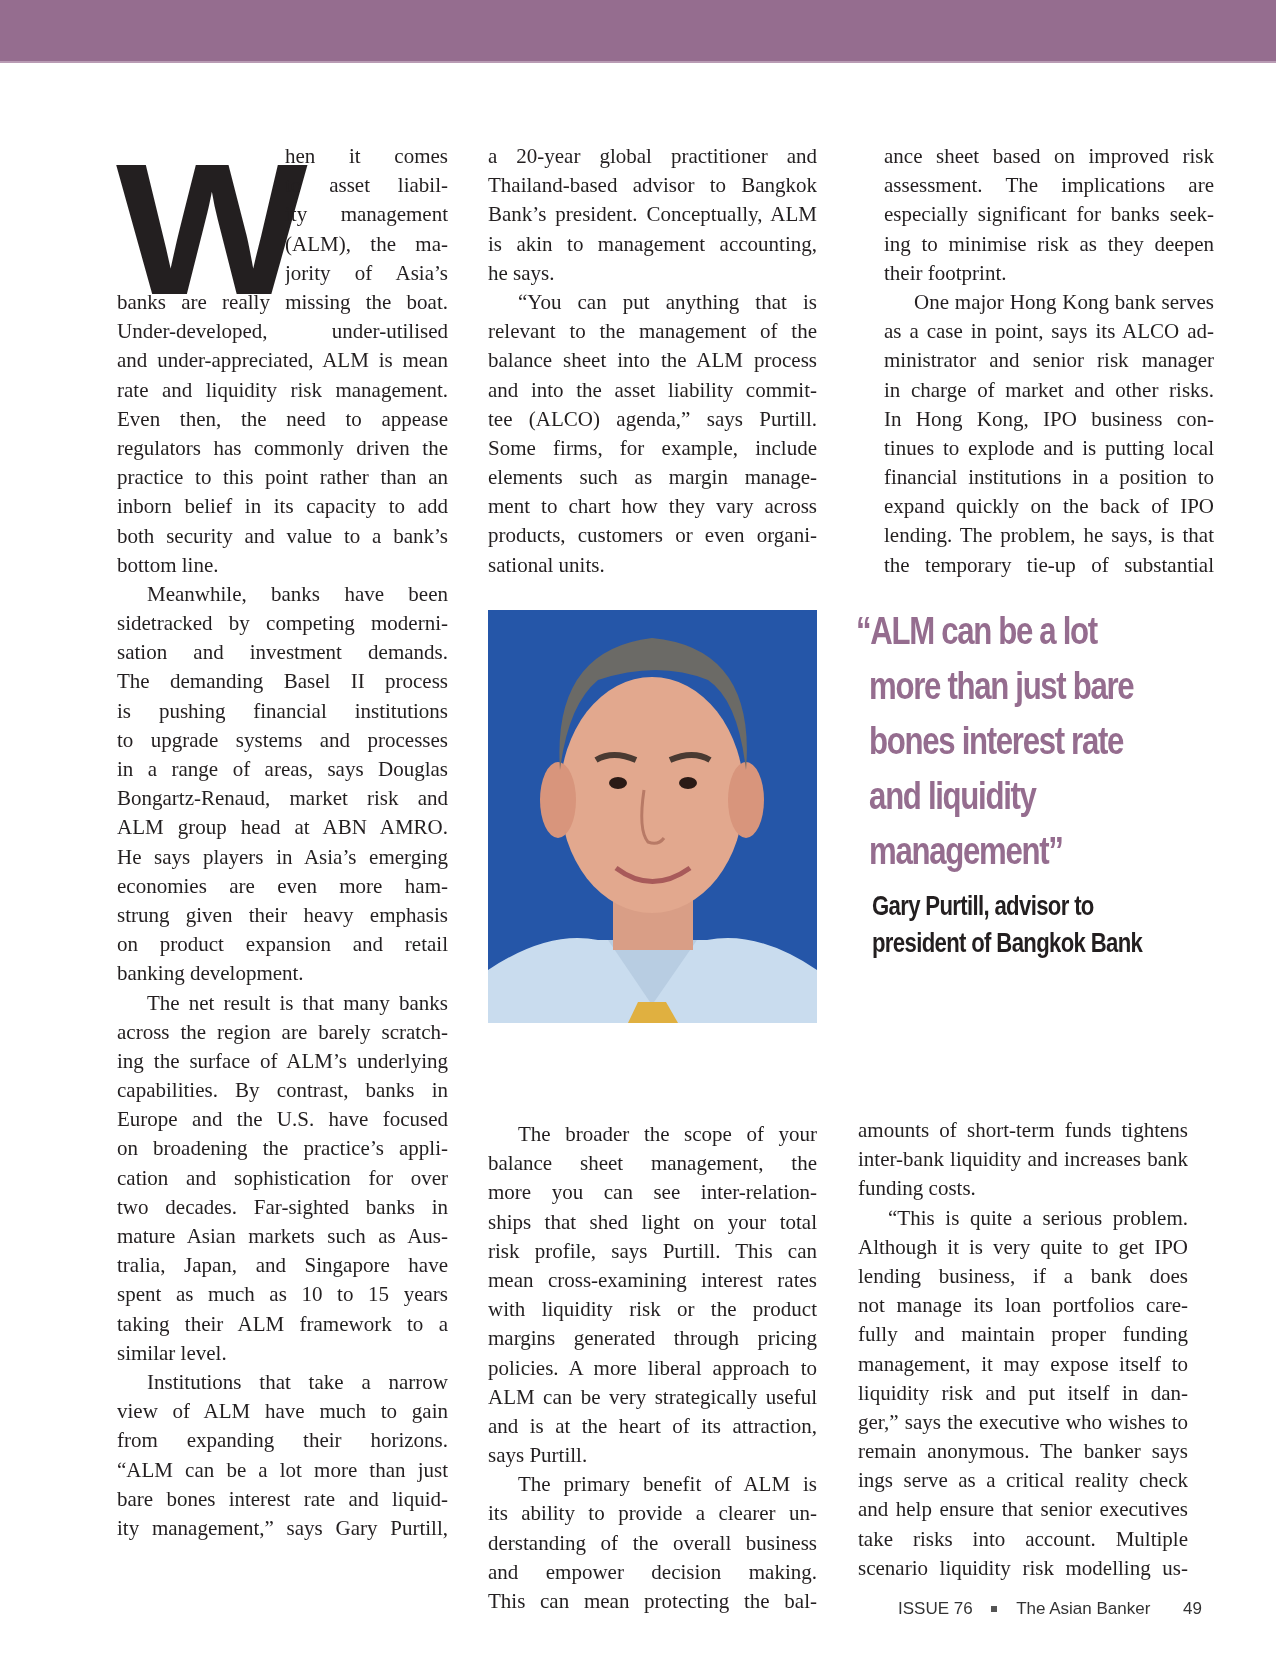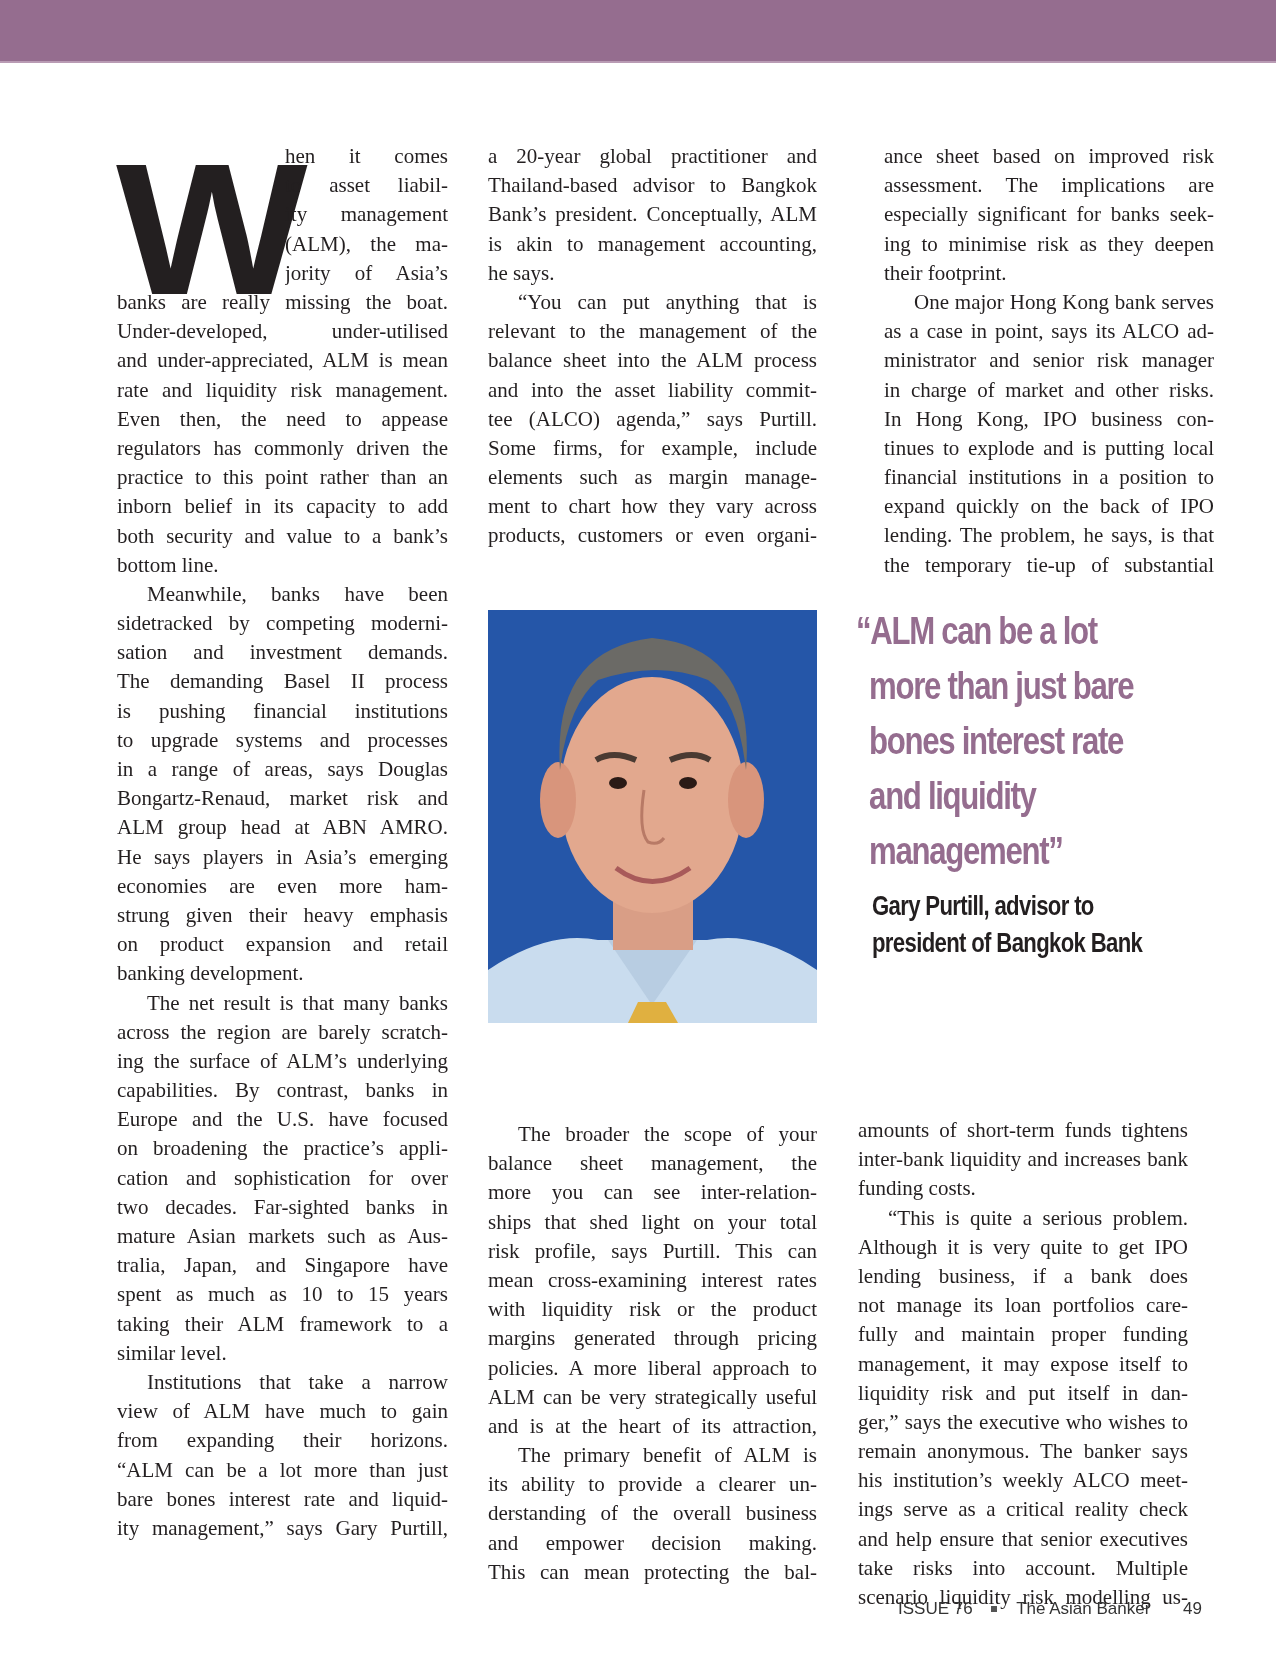--- a/index.html
+++ b/index.html
@@ -89,20 +89,21 @@
     <div class="line last">he says.</div>
     <div class="line indent">“You can put anything that is</div>
     <div class="line">relevant to the management of the</div>
     <div class="line">balance sheet into the ALM process</div>
     <div class="line">and into the asset liability commit-</div>
     <div class="line">tee (ALCO) agenda,” says Purtill.</div>
     <div class="line">Some firms, for example, include</div>
     <div class="line">elements such as margin manage-</div>
     <div class="line">ment to chart how they vary across</div>
     <div class="line">products, customers or even organi-</div>
+    <div class="line last">sational units.</div>
   </div>
 
 <div class="photo">
   <svg width="329" height="413" viewBox="0 0 329 413">
     <rect x="0" y="0" width="329" height="413" fill="#2556a8"></rect>
     <path d="M0 360 Q60 320 110 330 L219 330 Q270 320 329 360 L329 413 L0 413 Z" fill="#c9dcee"></path>
     <path d="M120 330 L164 395 L209 330 Z" fill="#b8cde2"></path>
     <path d="M150 392 L178 392 L190 413 L140 413 Z" fill="#e0b040"></path>
     <rect x="125" y="270" width="80" height="70" fill="#d99e86"></rect>
     <ellipse cx="164" cy="185" rx="92" ry="118" fill="#e2a88e"></ellipse>
@@ -123,20 +124,21 @@
     <div class="line">balance sheet management, the</div>
     <div class="line">more you can see inter-relation-</div>
     <div class="line">ships that shed light on your total</div>
     <div class="line">risk profile, says Purtill. This can</div>
     <div class="line">mean cross-examining interest rates</div>
     <div class="line">with liquidity risk or the product</div>
     <div class="line">margins generated through pricing</div>
     <div class="line">policies. A more liberal approach to</div>
     <div class="line">ALM can be very strategically useful</div>
     <div class="line">and is at the heart of its attraction,</div>
+    <div class="line last">says Purtill.</div>
     <div class="line indent">The primary benefit of ALM is</div>
     <div class="line">its ability to provide a clearer un-</div>
     <div class="line">derstanding of the overall business</div>
     <div class="line">and empower decision making.</div>
     <div class="line">This can mean protecting the bal-</div>
   </div>
 
 <div class="col" id="c3t" style="left:858px; top:142px; width:330px;margin-left:26px;">
     <div class="line">ance sheet based on improved risk</div>
     <div class="line">assessment. The implications are</div>
@@ -173,21 +175,20 @@
     <div class="line last">funding costs.</div>
     <div class="line indent">“This is quite a serious problem.</div>
     <div class="line">Although it is very quite to get IPO</div>
     <div class="line">lending business, if a bank does</div>
     <div class="line">not manage its loan portfolios care-</div>
     <div class="line">fully and maintain proper funding</div>
     <div class="line">management, it may expose itself to</div>
     <div class="line">liquidity risk and put itself in dan-</div>
     <div class="line">ger,” says the executive who wishes to</div>
     <div class="line">remain anonymous. The banker says</div>
-    <div class="line">his institution’s weekly ALCO meet-</div>
     <div class="line">ings serve as a critical reality check</div>
     <div class="line">and help ensure that senior executives</div>
     <div class="line">take risks into account. Multiple</div>
     <div class="line">scenario liquidity risk modelling us-</div>
   </div>
 
 <div class="footer">
   <span>ISSUE 76</span>
   <span class="sep"></span>
   <span>The Asian Banker</span>

